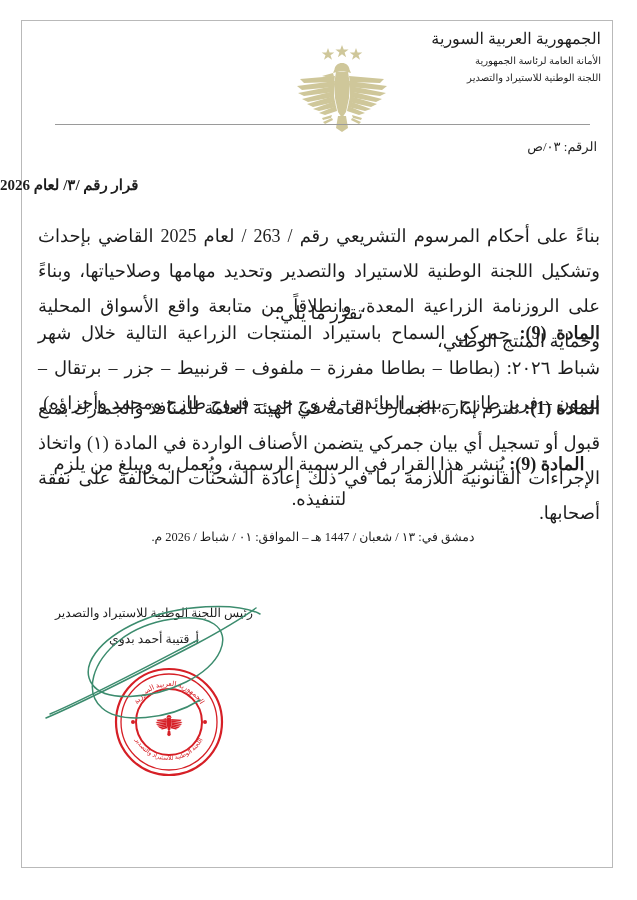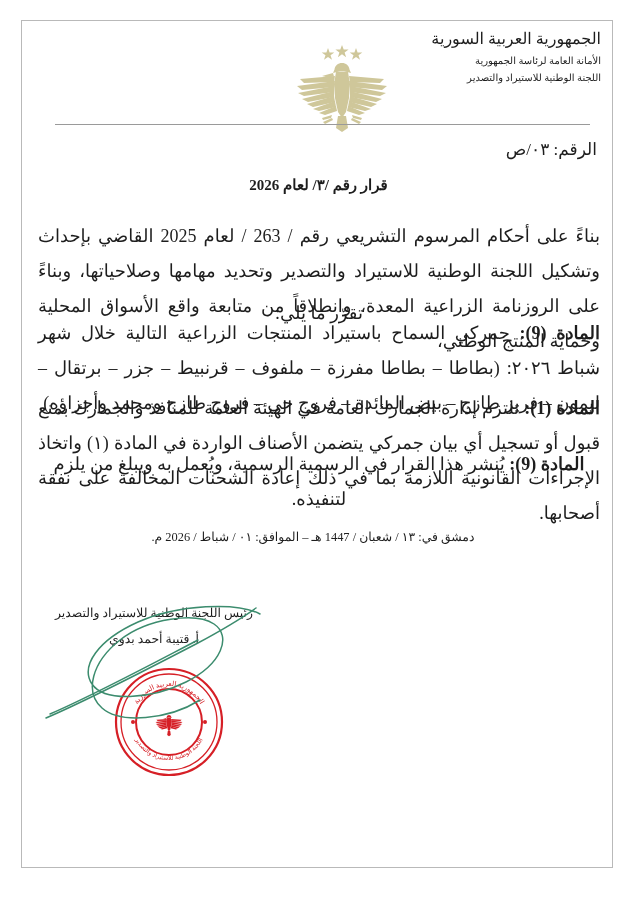--- a/index.html
+++ b/index.html
@@ -110,31 +110,31 @@
     background: #9a9a9a;
   }
 
   
   .doc-number {
     position: absolute;
     right: 40px;
     top: 139px;
     direction: rtl;
     text-align: center;
-    font-size: 17px;
+    font-size: 13px;
     white-space: nowrap;
   }
 
   
   .doc-title {
     position: absolute;
     left: 0;
     top: 176px;
     width: 637px;
-    text-align: center;
+    text-align: left;
     direction: rtl;
     font-size: 15px;
     font-weight: bold;
     letter-spacing: 0.2px;
   }
 
   
   .body-block {
     position: absolute;
     left: 38px;

